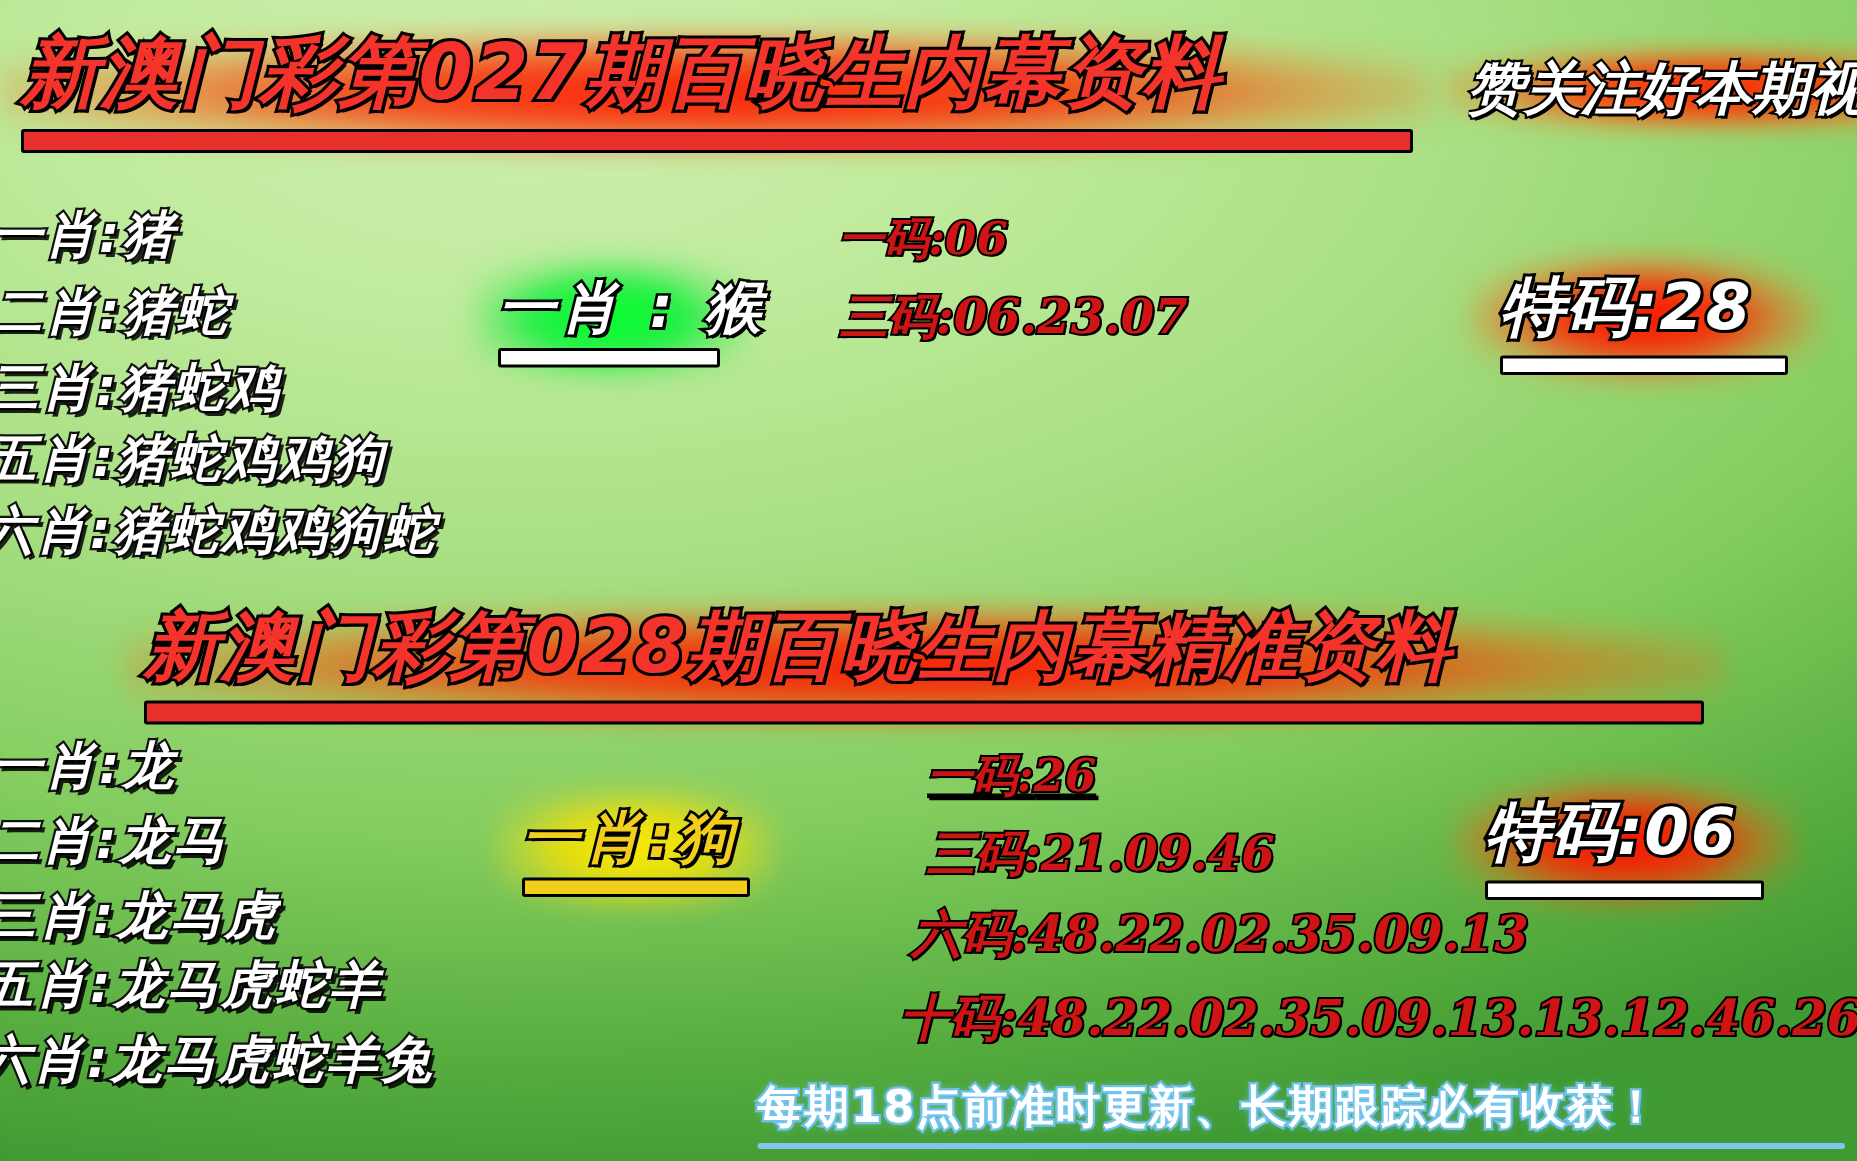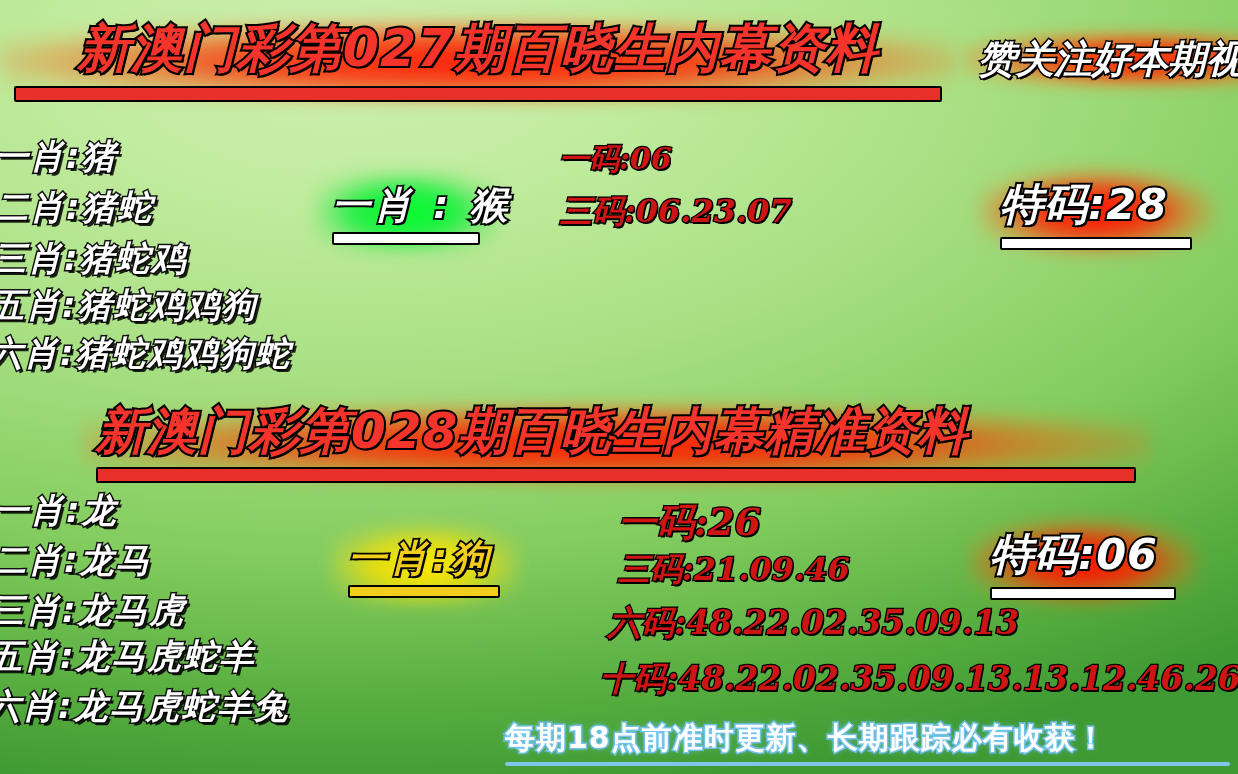--- a/index.html
+++ b/index.html
@@ -232,21 +232,21 @@
     background: #7fc6ea;
     margin-top: 3px;
     border-radius: 2px;
   }
 </style>
 </head>
 <body>
 
 <div id="stage">
 
-  <div class="banner" style="left:14px; top:14px; width:928px;text-align:center;">
+  <div class="banner" style="left:14px; top:14px; width:928px;">
     <div class="glowbg"></div>
     <span class="btext" style="font-size:52px;">新澳门彩第027期百晓生内幕资料</span>
     <div class="bar"></div>
   </div>
 
   <div id="promo" style="left:978px; top:34px;">
     <div class="glowbg"></div>
     <span class="ptext">赞关注好本期视频</span>
   </div>
 
@@ -286,21 +286,21 @@
   <div class="zrow" style="left:-10px; top:588px;">三肖:龙马虎</div>
   <div class="zrow" style="left:-12px; top:634px;">五肖:龙马虎蛇羊</div>
   <div class="zrow" style="left:-14px; top:684px;">六肖:龙马虎蛇羊兔</div>
 
   <div class="pickbox yellow" style="left:348px; top:533px; width:152px;">
     <div class="pglow"></div>
     <span class="ptxt">一肖:狗</span>
     <div class="pline"></div>
   </div>
 
-  <div class="coderow" style="left:618px; top:497px; font-size:38px;">
+  <div class="coderow" style="left:618px; top:497px; font-size:30px;text-decoration:underline;">
     <span>一码:</span><span>26</span>
   </div>
   <div class="coderow" style="left:618px; top:548px; font-size:32px;">
     <span>三码:</span><span>21.09.46</span>
   </div>
   <div class="coderow" style="left:608px; top:601px; font-size:33px;">
     <span>六码:</span><span>48.22.02.35.09.13</span>
   </div>
   <div class="coderow" style="left:600px; top:657px; font-size:33px;">
     <span>十码:</span><span>48.22.02.35.09.13.13.12.46.26.03</span>

